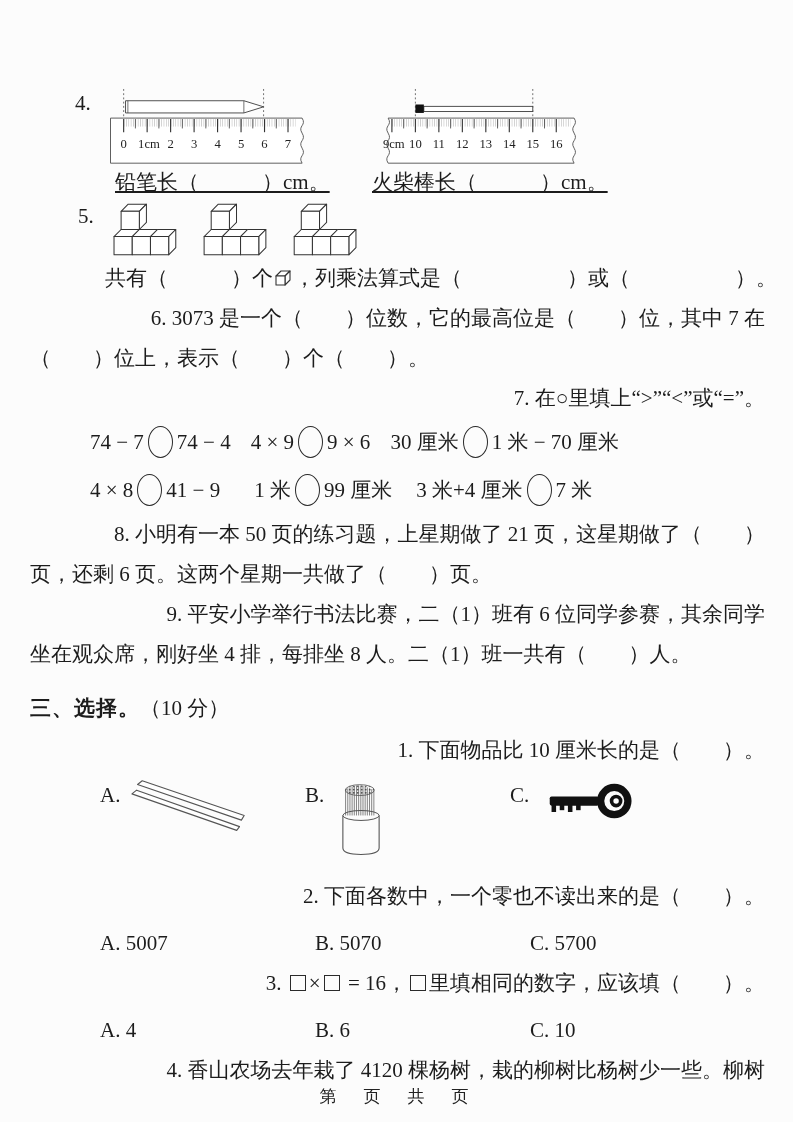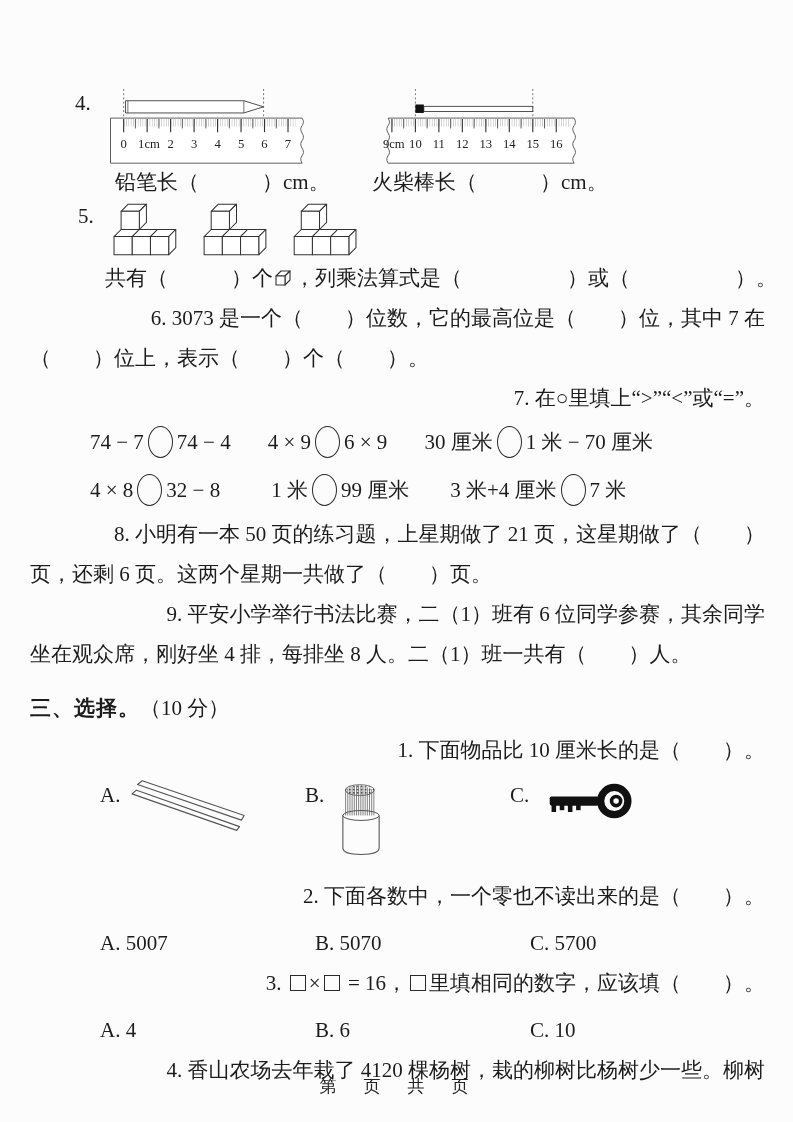--- a/index.html
+++ b/index.html
@@ -13,31 +13,31 @@
   .sheet { padding:88px 28px 0 30px; height:100%; position:relative; }
 
   .tline { line-height:40px; white-space:nowrap; }
   .indent { padding-left:45px;text-align:right; }
 
   
   .fig-row { display:flex; align-items:flex-start; margin-left:45px; }
   .fig-row .qnum { width:28px; line-height:30px; }
   .ruler-svg { width:216px; height:79px; }
   .ruler-svg + .ruler-svg { margin-left:56px; }
-  .caption-row { display:flex; margin-left:85px; line-height:30px; }
+  .caption-row { display:flex; margin-left:85px; line-height:30px;text-decoration:underline; }
   .caption-row .cap1 { width:257px; }
 
   
   .cubes-row { display:flex; align-items:flex-start; margin-left:48px; margin-top:6px; }
   .cubes-row .qnum { width:24px; line-height:26px; }
   .cubes-svg { width:248px; height:55px; margin-left:10px; }
   .cube-inline { width:19px; height:19px; vertical-align:-3px; margin:0 1px; }
 
   
-  .cmp-row { display:flex; margin-left:60px; line-height:48px; white-space:nowrap;gap:17px; }
+  .cmp-row { display:flex; margin-left:60px; line-height:48px; white-space:nowrap; }
   .cmp-row .ci { margin-right:20px; }
   .circle {
     display:inline-block; width:25px; height:32px;
     border:1.6px solid #2a2a2a; border-radius:50%;
     vertical-align:-9px; margin:0 4px;
   }
 
   
   .sec-title { line-height:44px; margin-top:12px; white-space:nowrap; }
   .sec-title .bold {
@@ -52,21 +52,21 @@
   .img-row { display:flex; padding-left:70px; align-items:flex-start; margin:8px 0 6px; height:92px; }
   .img-row .img-item { width:205px; display:flex; align-items:flex-start; }
   .img-row .opt-label { line-height:34px; margin-right:8px; }
 
   .sq {
     display:inline-block; width:16px; height:16px;
     border:1.6px solid #2a2a2a; vertical-align:-1px; margin:0 3px;
   }
 
   .footer {
-    position:absolute; bottom:24px; left:0; right:0;
+    position:absolute; bottom:14px; left:0; right:0;
     text-align:center;
     font-family:"Liberation Sans","DejaVu Sans",sans-serif;
     font-size:17px; letter-spacing:5px; color:#222;
   }
 
   svg { display:block; }
   svg text {
     font-family:"Liberation Serif","DejaVu Serif",serif;
     fill:#222;
   }
@@ -209,25 +209,25 @@
       </svg><span>，列乘法算式是（　　　　　）或（　　　　　）。</span>
   </div>
 
   <div class="tline indent">6. 3073 是一个（　　）位数，它的最高位是（　　）位，其中 7 在</div>
   <div class="tline">（　　）位上，表示（　　）个（　　）。</div>
 
   <div class="tline indent">7. 在○里填上“&gt;”“&lt;”或“=”。</div>
 
   <div class="cmp-row">
     <span class="ci"><span>74 − 7</span><span class="circle"></span><span>74 − 4</span></span>
-    <span class="ci"><span>4 × 9</span><span class="circle"></span><span>6 × 9</span></span>
+    <span class="ci"><span>4 × 9</span><span class="circle"></span><span>9 × 6</span></span>
     <span class="ci"><span>30 厘米</span><span class="circle"></span><span>1 米 − 70 厘米</span></span>
   </div>
   <div class="cmp-row">
-    <span class="ci" style="margin-right:34px"><span>4 × 8</span><span class="circle"></span><span>32 − 8</span></span>
+    <span class="ci" style="margin-right:34px"><span>4 × 8</span><span class="circle"></span><span>41 − 9</span></span>
     <span class="ci" style="margin-right:24px"><span>1 米</span><span class="circle"></span><span>99 厘米</span></span>
     <span class="ci"><span>3 米+4 厘米</span><span class="circle"></span><span>7 米</span></span>
   </div>
 
   <div class="tline indent">8. 小明有一本 50 页的练习题，上星期做了 21 页，这星期做了（　　）</div>
   <div class="tline">页，还剩 6 页。这两个星期一共做了（　　）页。</div>
   <div class="tline indent">9. 平安小学举行书法比赛，二（1）班有 6 位同学参赛，其余同学</div>
   <div class="tline">坐在观众席，刚好坐 4 排，每排坐 8 人。二（1）班一共有（　　）人。</div>
 
   <div class="sec-title">

